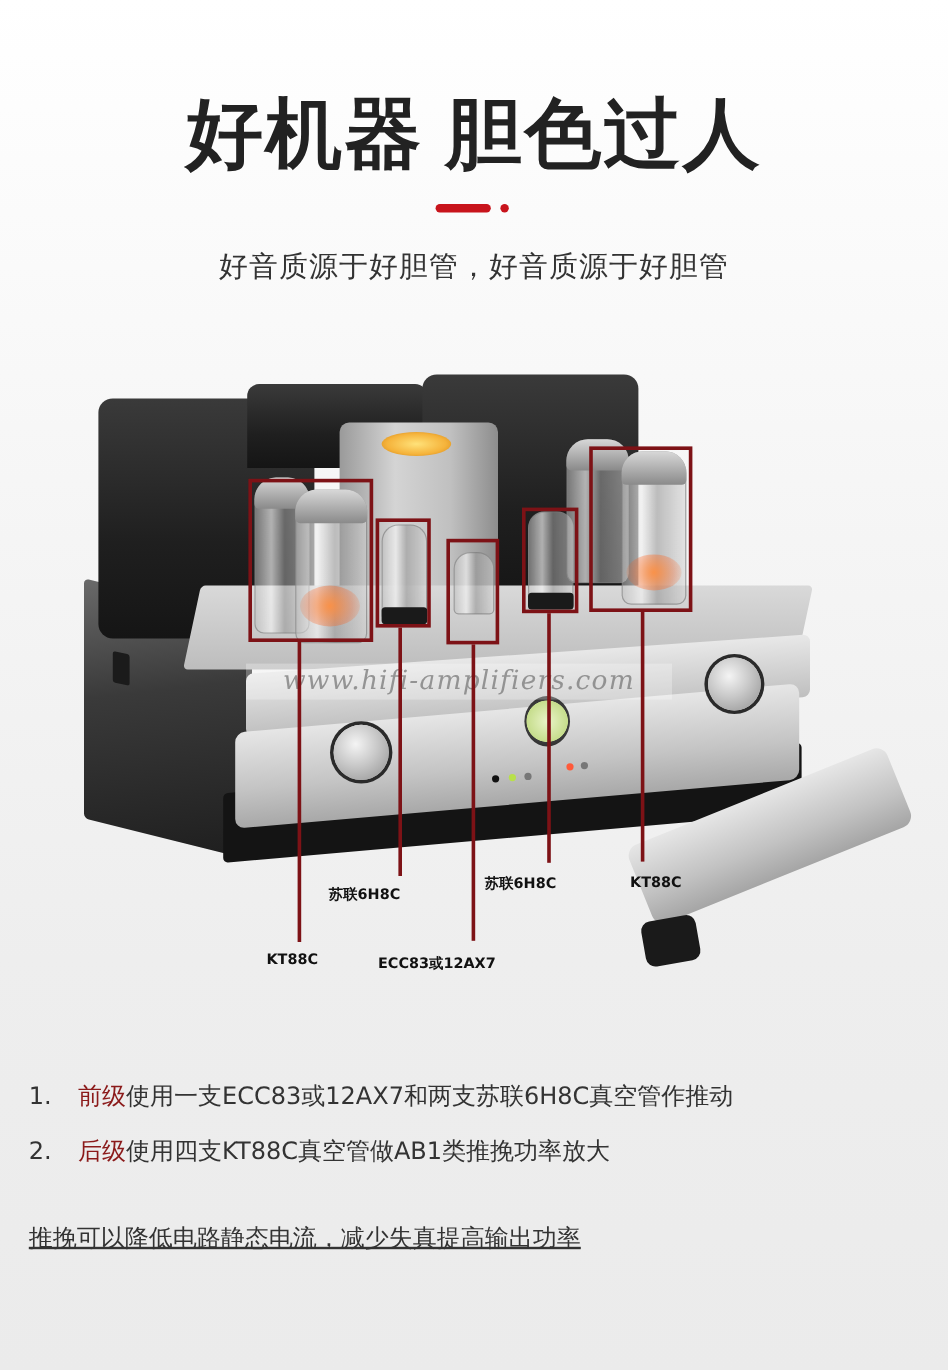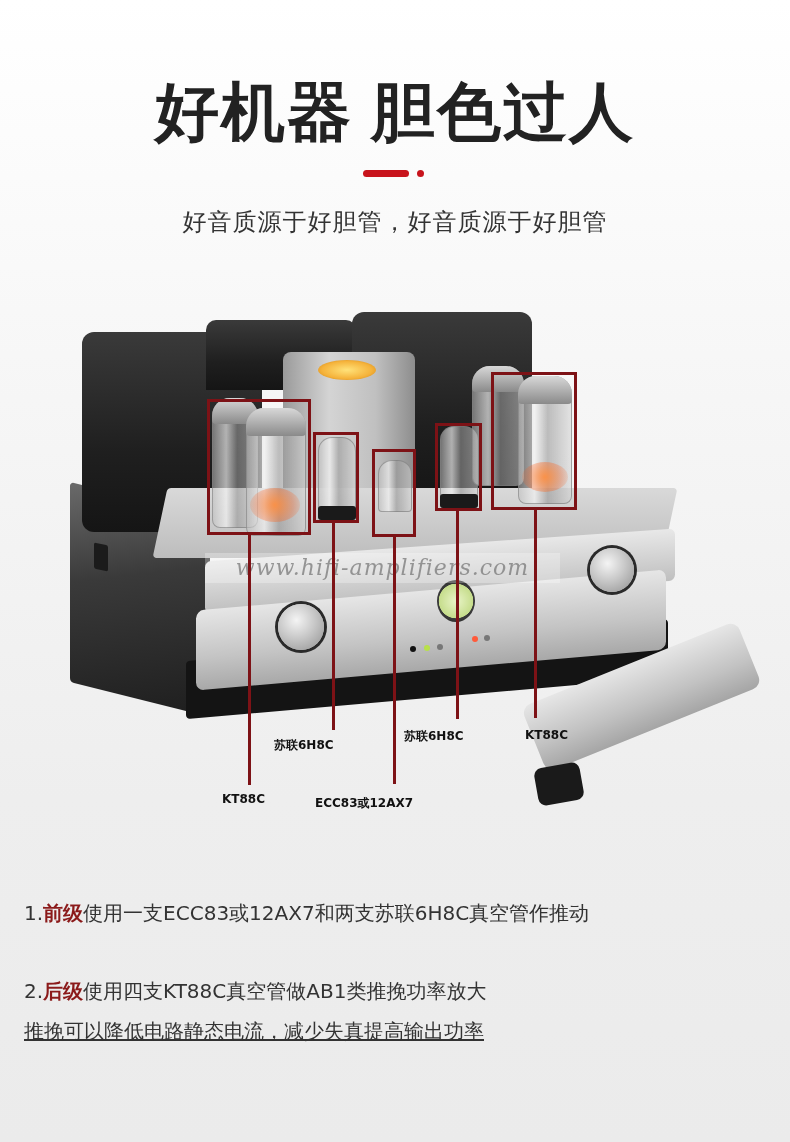--- a/index.html
+++ b/index.html
@@ -101,21 +101,21 @@
     left: 534px; top: 705px; width: 232px; height: 70px;
     background: linear-gradient(180deg, #e6e6e6 0%, #c2c2c2 60%, #a5a5a5 100%);
     border-radius: 10px; transform: rotate(-22deg); transform-origin: left center;
   }
   .remote-end {
     left: 536px; top: 765px; width: 46px; height: 38px; background: #1a1a1a;
     border-radius: 8px; transform: rotate(-10deg);
   }
 
   .desc { left: 24px; font-size: 20px; color: #333; white-space: nowrap; }
-  .desc .hl { color: #8b1a1a; font-weight: bold; }
+  .desc .hl { color: #8b1a1a; font-weight: normal; margin-left: 22px; }
 </style>
 </head>
 <body>
 
 <div class="abs headline">
   <span>好机器</span><span class="gap"></span><span>胆色过人</span>
 </div>
 <div class="abs accent-bar" style="background:#c8141c;"></div>
 <div class="abs accent-dot" style="background:#c8141c;"></div>
 <div class="abs subtitle">好音质源于好胆管，好音质源于好胆管</div>
@@ -182,16 +182,16 @@
 
 <div class="abs tube-label" style="left:222px;top:792px;">KT88C</div>
 <div class="abs tube-label" style="left:274px;top:737px;">苏联6H8C</div>
 <div class="abs tube-label" style="left:315px;top:795px;">ECC83或12AX7</div>
 <div class="abs tube-label" style="left:404px;top:728px;">苏联6H8C</div>
 <div class="abs tube-label" style="left:525px;top:728px;">KT88C</div>
 
 <div class="abs desc" style="top:900px;">
   <span>1.</span><span class="hl">前级</span><span>使用一支ECC83或12AX7和两支苏联6H8C真空管作推动</span>
 </div>
-<div class="abs desc" style="top:978px;">
+<div class="abs desc" style="top:946px;">
   <span>2.</span><span class="hl">后级</span><span>使用四支KT88C真空管做AB1类推挽功率放大</span>
 </div>
 <div class="abs desc" style="top:1018px;text-decoration:underline;">推挽可以降低电路静态电流，减少失真提高输出功率</div>
 
 </body></html>

